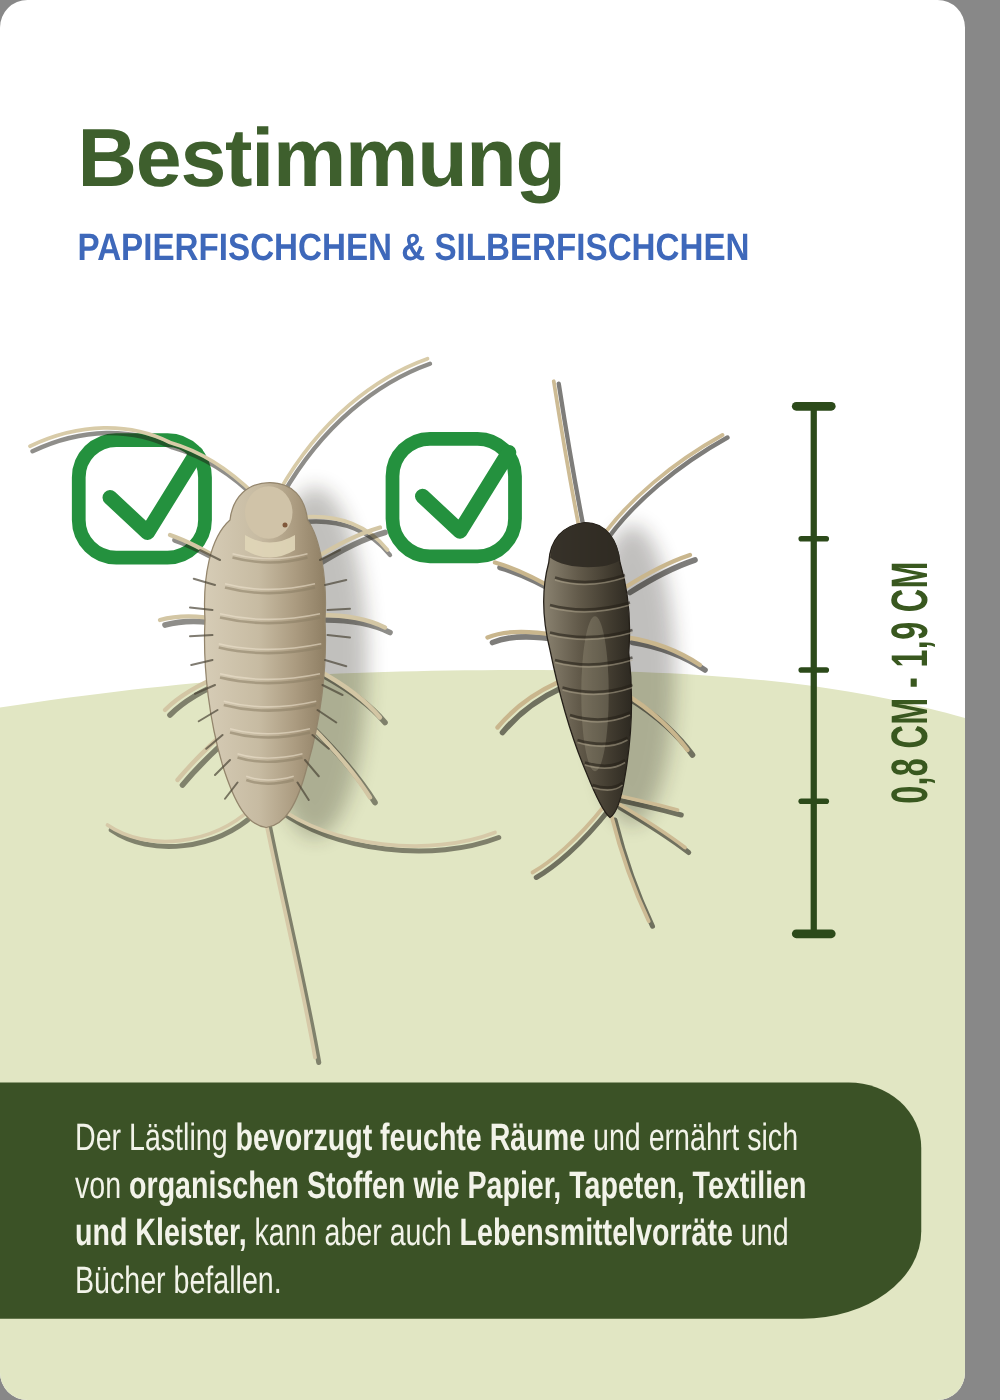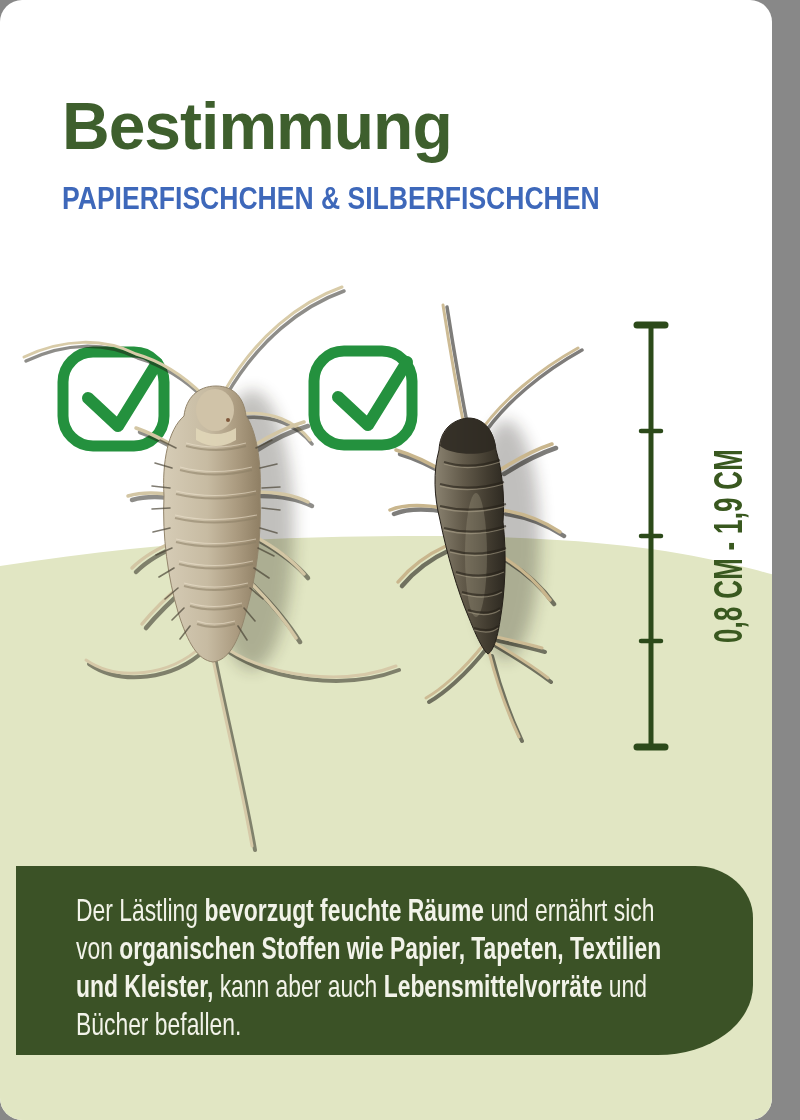--- a/index.html
+++ b/index.html
@@ -22,21 +22,21 @@
     transform:scaleX(0.87);transform-origin:left top;
   }
   .measure-label{
     position:absolute;left:728px;top:546px;
     font-size:41px;font-weight:700;color:#39581f;
     white-space:nowrap;letter-spacing:0.5px;
     transform:translate(-50%,-50%) rotate(-90deg) scaleX(0.63);
     transform-origin:center center;
   }
   .desc-box{
-    position:absolute;left:16px;top:866px;width:737px;height:189px;
+    position:absolute;left:0;top:866px;width:737px;height:189px;
     background:#3b5226;
     border-radius:0 58px 95px 0 / 0 52px 70px 0;
   }
   .desc-text{
     position:absolute;left:60px;top:25px;width:790px;
     transform:scaleX(0.75);transform-origin:left top;
     color:#f2f3e9;font-size:30.5px;line-height:38px;font-weight:400;
   }
   .desc-line{white-space:nowrap;}
   .desc-text .b{font-weight:700;}

